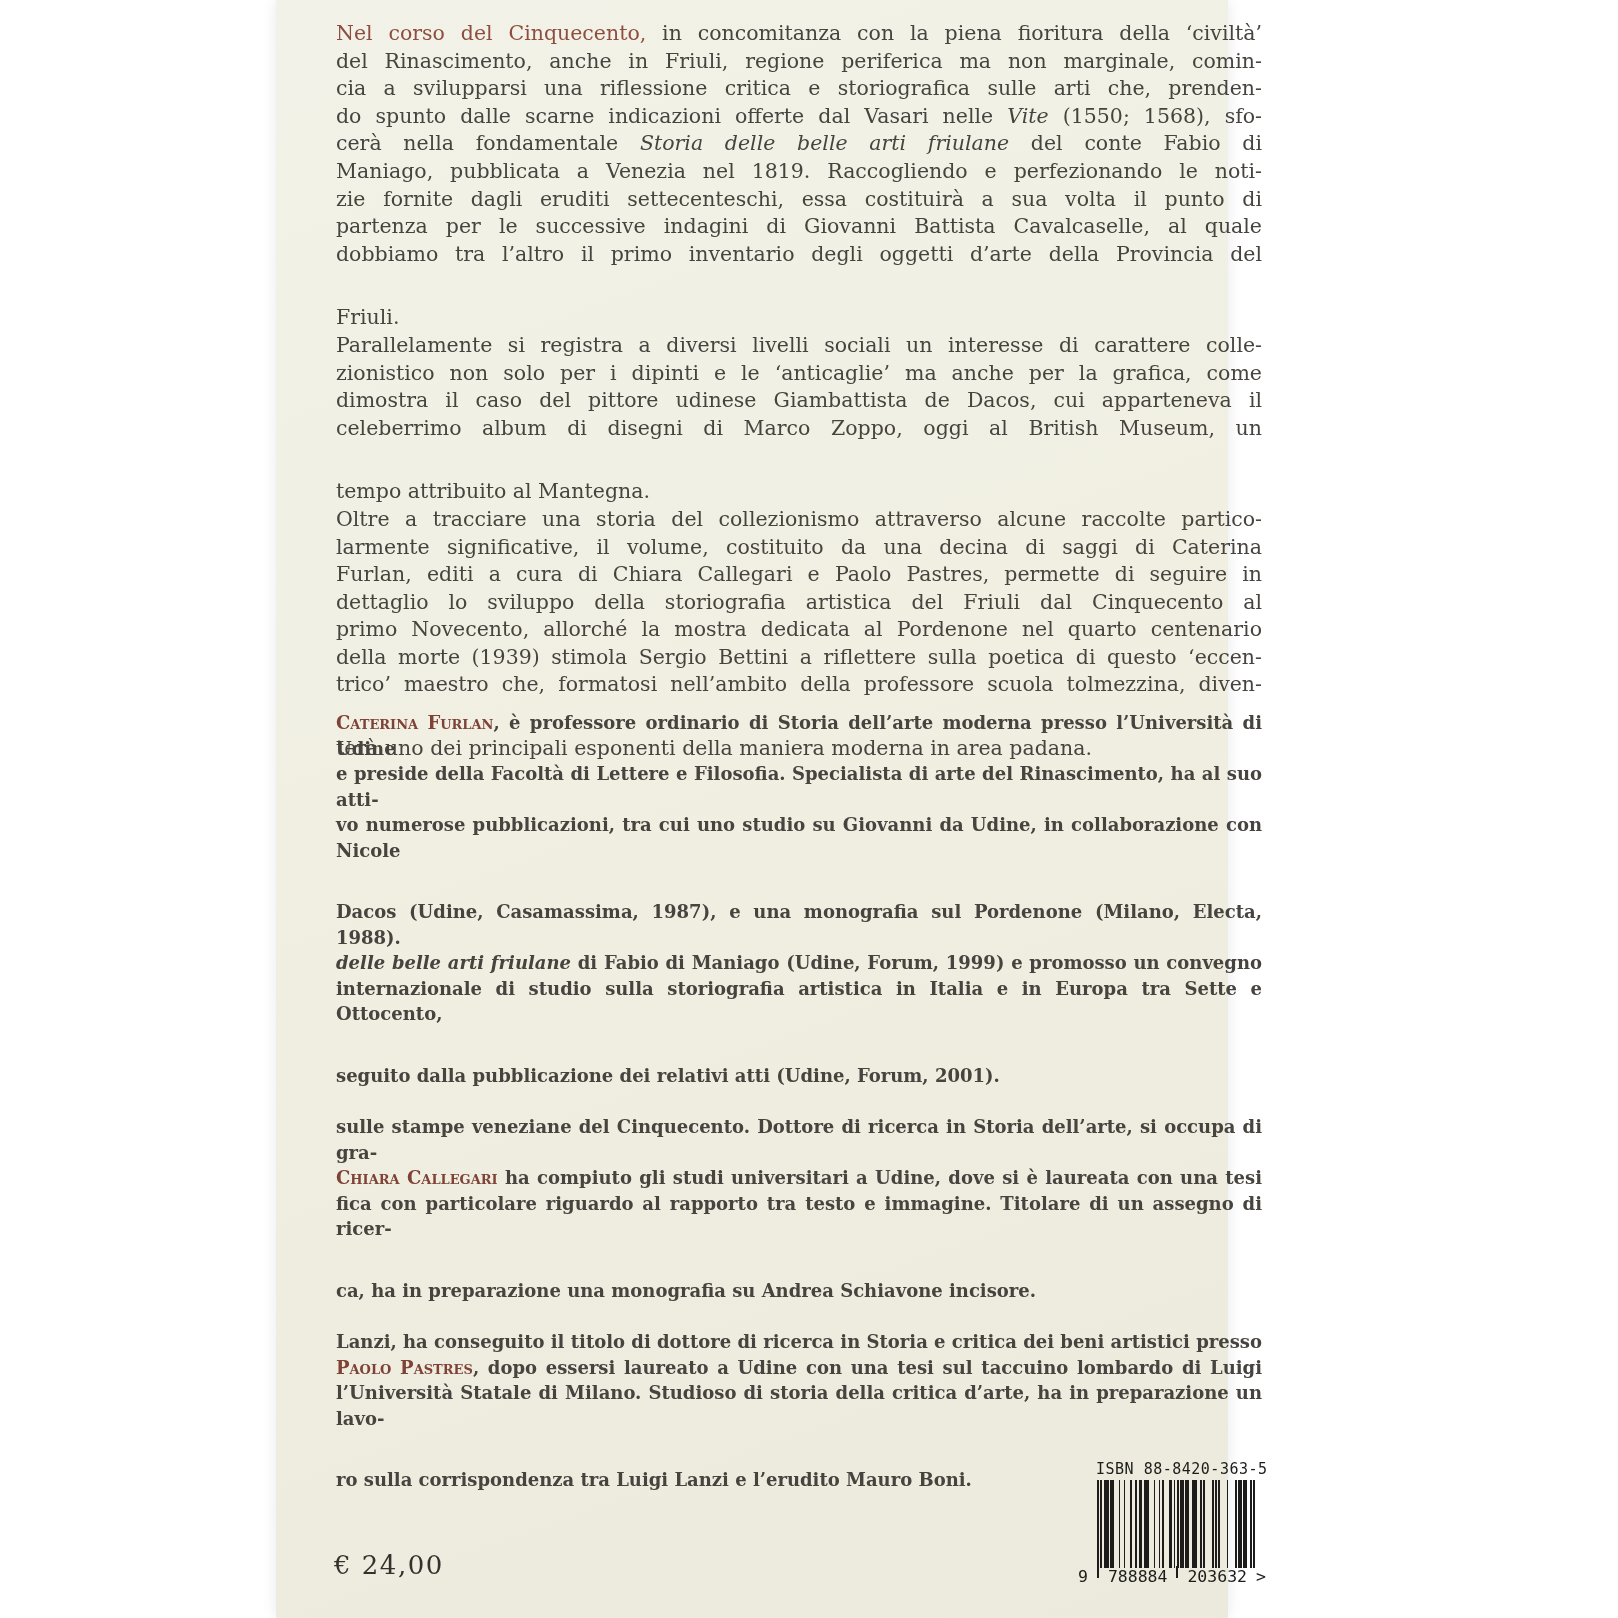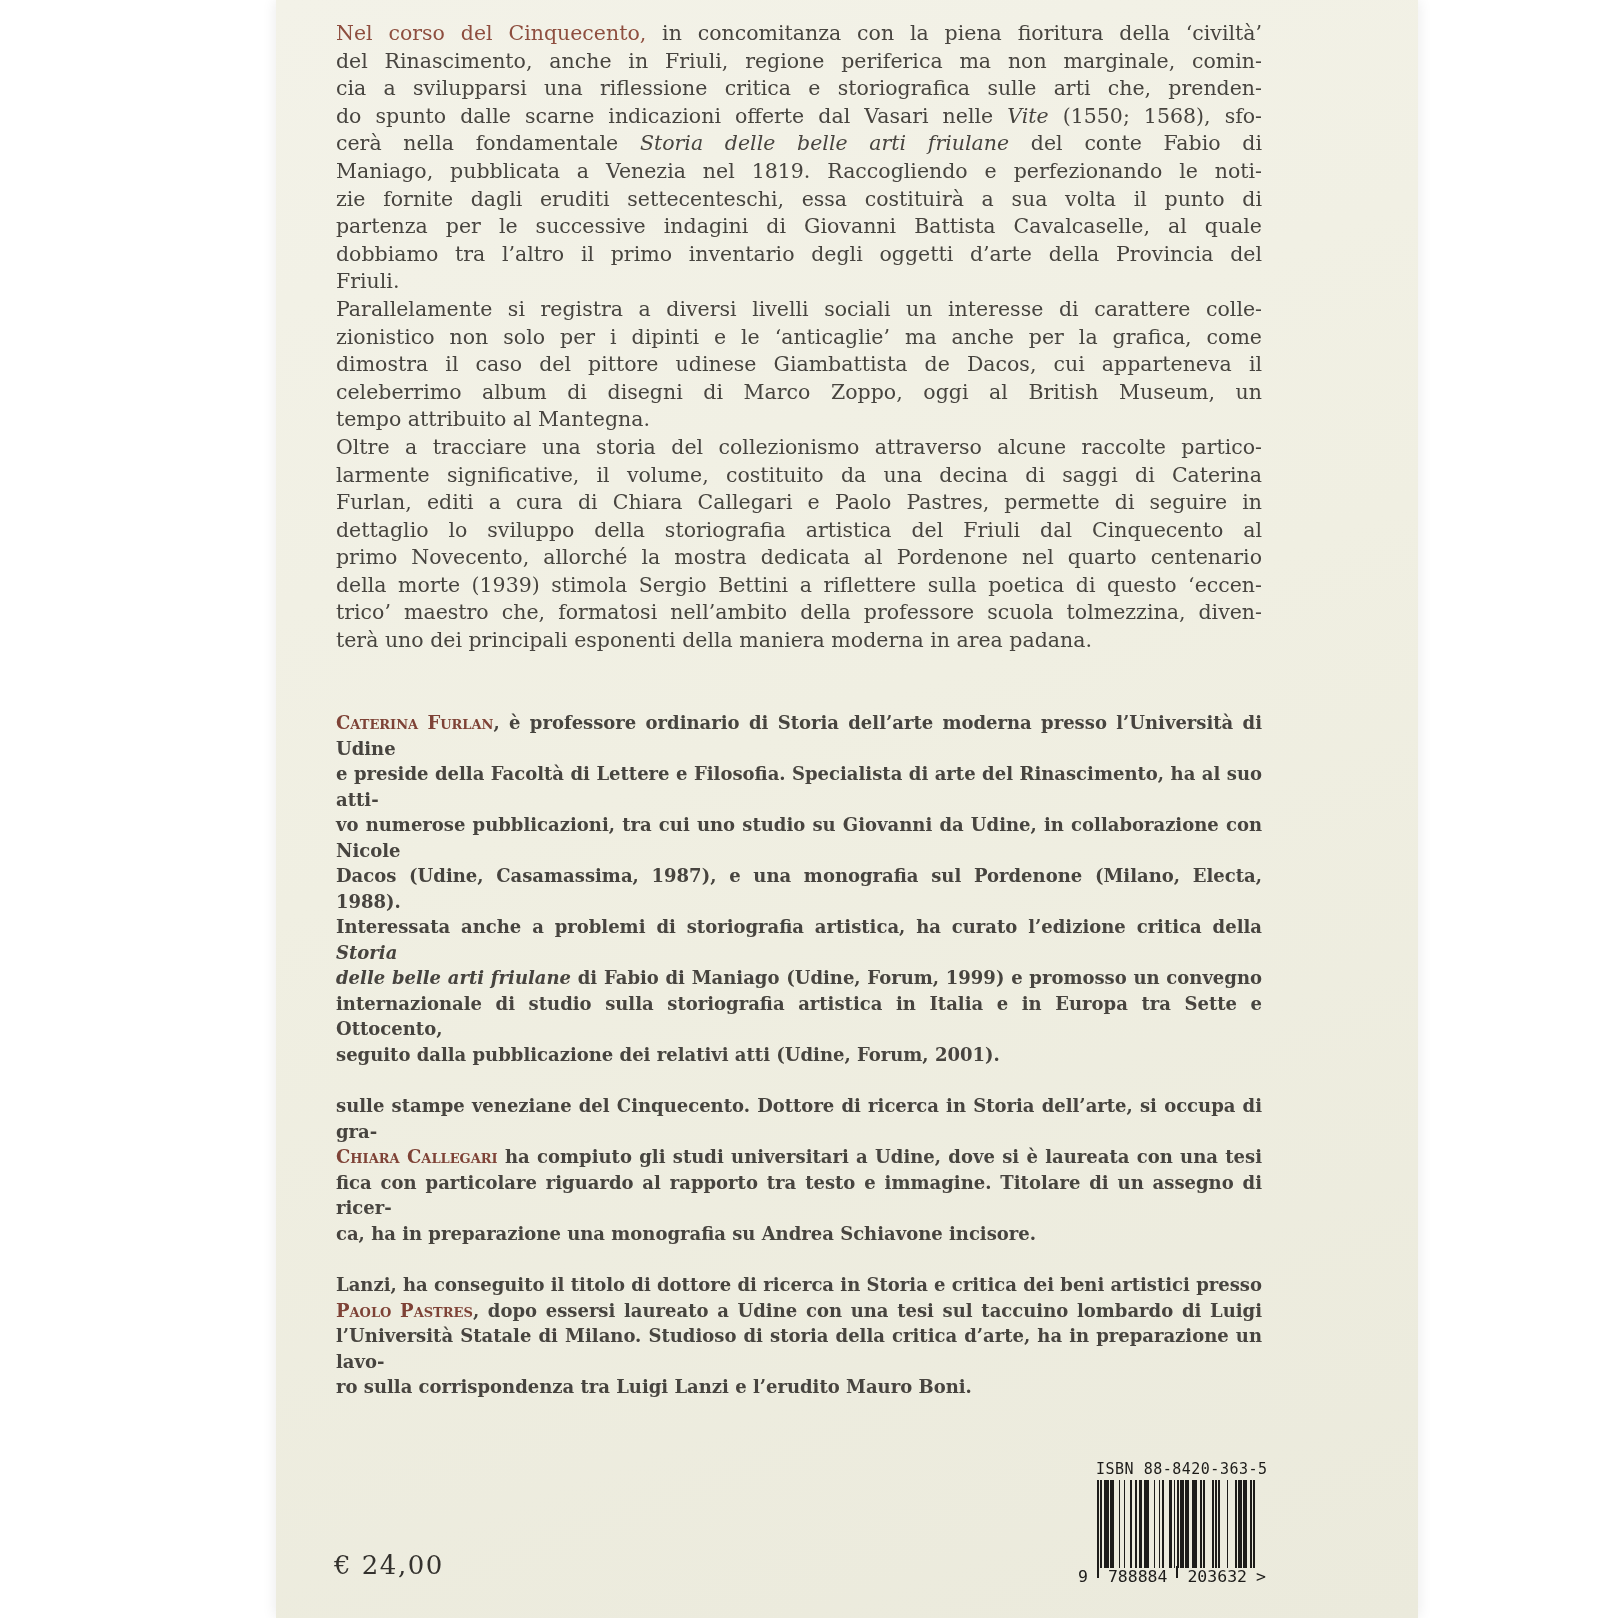--- a/index.html
+++ b/index.html
@@ -5,39 +5,39 @@
   html,body { margin:0; padding:0; }
   body {
     width:1618px; height:1618px;
     background:#ffffff;
     position:relative;
     overflow:hidden;
     font-family:"DejaVu Serif", serif;
   }
   .book {
     position:absolute; left:276px; top:0;
-    width:1142px; height:1618px;
+    width:952px; height:1618px;
     background:linear-gradient(160deg,#f3f2e8 0%,#f0efe2 45%,#ebead c 100%);
     background:linear-gradient(160deg,#f3f2e8 0%,#f0efe2 45%,#ebeadc 100%);
     box-shadow:0 0 14px rgba(0,0,0,0.09);
   }
   .column { position:absolute; left:60px; width:926px; }
   #blurb {
     top:20px;
     font-size:20.5px; line-height:27.6px;
     color:#47443f;
   }
   #bios {
     top:710px;
     font-size:18px; line-height:25.5px;
     color:#47443f;
   }
   .bio { margin-bottom:26px;font-weight:bold; }
   .jline { text-align:justify; text-align-last:justify; white-space:normal; }
-  .jline.pend { text-align-last:left; }
+  .jline.pend { text-align-last:left;margin-top:36px; }
   .accent { color:#8e4e3f; }
   .scname { font-variant:small-caps; color:#7e4236; }
   i { font-style:italic; }
 
   .price {
     position:absolute; left:58px; top:1550px;
     font-size:26px; letter-spacing:1.5px; color:#34322e;
   }
 
   .barcode {
@@ -89,21 +89,20 @@
       <div class="jline">trico’ maestro che, formatosi nell’ambito della professore scuola tolmezzina, diven-</div>
       <div class="jline pend">terà uno dei principali esponenti della maniera moderna in area padana.</div>
     </div>
 
   <div id="bios" class="column">
       <div class="bio">
         <div class="jline"><span class="scname">Caterina Furlan</span>, è professore ordinario di Storia dell’arte moderna presso l’Università di Udine</div>
         <div class="jline">e preside della Facoltà di Lettere e Filosofia. Specialista di arte del Rinascimento, ha al suo atti-</div>
         <div class="jline">vo numerose pubblicazioni, tra cui uno studio su Giovanni da Udine, in collaborazione con Nicole</div>
         <div class="jline pend">Dacos (Udine, Casamassima, 1987), e una monografia sul Pordenone (Milano, Electa, 1988).</div>
-        <div class="jline">Interessata anche a problemi di storiografia artistica, ha curato l’edizione critica della <i>Storia</i></div>
         <div class="jline"><i>delle belle arti friulane</i> di Fabio di Maniago (Udine, Forum, 1999) e promosso un convegno</div>
         <div class="jline">internazionale di studio sulla storiografia artistica in Italia e in Europa tra Sette e Ottocento,</div>
         <div class="jline pend">seguito dalla pubblicazione dei relativi atti (Udine, Forum, 2001).</div>
       </div>
       <div class="bio">
         <div class="jline">sulle stampe veneziane del Cinquecento. Dottore di ricerca in Storia dell’arte, si occupa di gra-</div>
         <div class="jline"><span class="scname">Chiara Callegari</span> ha compiuto gli studi universitari a Udine, dove si è laureata con una tesi</div>
         <div class="jline">fica con particolare riguardo al rapporto tra testo e immagine. Titolare di un assegno di ricer-</div>
         <div class="jline pend">ca, ha in preparazione una monografia su Andrea Schiavone incisore.</div>
       </div>

